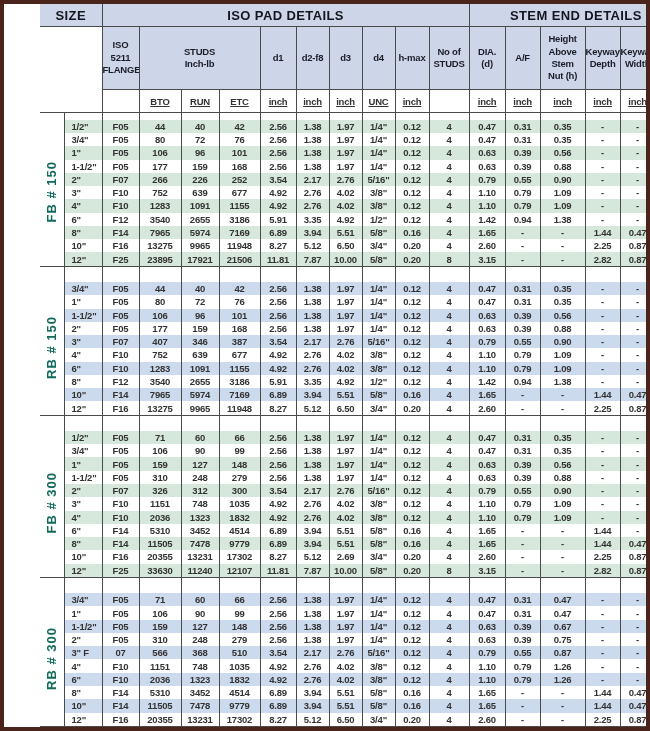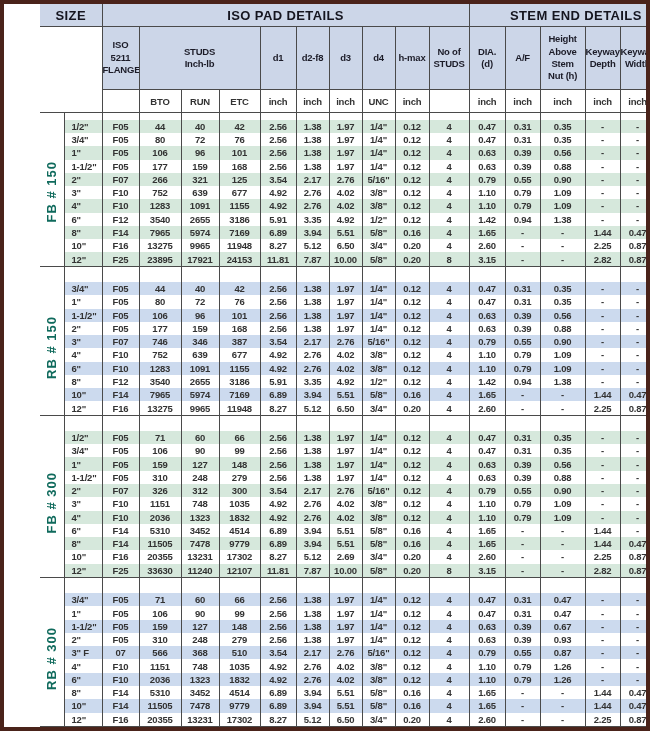--- a/index.html
+++ b/index.html
@@ -28,21 +28,21 @@
     height:22px;border-bottom:1px solid var(--grid);color:#15151f;
   }
   tr.h2 th{
     background:var(--headerbg);font-size:9.5px;font-weight:bold;line-height:1.3;
     white-space:pre-line;height:62px;border-bottom:1px solid var(--grid);
     letter-spacing:-0.2px;color:#1c1c28;
   }
   td.size-merged{background:#ffffff;border-bottom:1px solid var(--grid);}
   tr.h3 td{
     background:#ffffff;font-size:9.5px;font-weight:bold;height:22px;
-    border-bottom:1px solid var(--grid);letter-spacing:-0.2px;
+    border-bottom:1px solid var(--grid);letter-spacing:-0.2px;text-decoration:underline;
   }
   
   tbody.block{border-bottom:1px solid var(--grid);}
   tbody.block td{
     font-size:9.5px;font-weight:bold;letter-spacing:-0.2px;white-space:nowrap;
   }
   tbody.block td.size{text-align:left;padding-left:7px;}
   tbody.block td.blocklabel{background:#ffffff !important;}
   td.blocklabel span{
     display:inline-block;writing-mode:vertical-rl;transform:rotate(180deg);
@@ -226,22 +226,22 @@
           <td>0.39</td>
           <td>0.88</td>
           <td>-</td>
           <td>-</td>
           <td>-</td>
         </tr>
         <tr style="background: rgb(214, 232, 220);">
           <td class="size">2"</td>
           <td>F07</td>
           <td>266</td>
-          <td>321</td>
-          <td>125</td>
+          <td>226</td>
+          <td>252</td>
           <td>3.54</td>
           <td>2.17</td>
           <td>2.76</td>
           <td>5/16"</td>
           <td>0.12</td>
           <td>4</td>
           <td>0.79</td>
           <td>0.55</td>
           <td>0.90</td>
           <td>-</td>
@@ -341,21 +341,21 @@
           <td>-</td>
           <td>2.25</td>
           <td>0.87</td>
           <td>2.36</td>
         </tr>
         <tr style="background: rgb(214, 232, 220);">
           <td class="size">12"</td>
           <td>F25</td>
           <td>23895</td>
           <td>17921</td>
-          <td>24153</td>
+          <td>21506</td>
           <td>11.81</td>
           <td>7.87</td>
           <td>10.00</td>
           <td>5/8"</td>
           <td>0.20</td>
           <td>8</td>
           <td>3.15</td>
           <td>-</td>
           <td>-</td>
           <td>2.82</td>
@@ -459,21 +459,21 @@
           <td>0.63</td>
           <td>0.39</td>
           <td>0.88</td>
           <td>-</td>
           <td>-</td>
           <td>-</td>
         </tr>
         <tr style="background: rgb(204, 218, 238);">
           <td class="size">3"</td>
           <td>F07</td>
-          <td>746</td>
+          <td>407</td>
           <td>346</td>
           <td>387</td>
           <td>3.54</td>
           <td>2.17</td>
           <td>2.76</td>
           <td>5/16"</td>
           <td>0.12</td>
           <td>4</td>
           <td>0.79</td>
           <td>0.55</td>
@@ -900,21 +900,21 @@
           <td>248</td>
           <td>279</td>
           <td>2.56</td>
           <td>1.38</td>
           <td>1.97</td>
           <td>1/4"</td>
           <td>0.12</td>
           <td>4</td>
           <td>0.63</td>
           <td>0.39</td>
-          <td>0.93</td>
+          <td>0.75</td>
           <td>-</td>
           <td>-</td>
           <td>-</td>
         </tr>
         <tr style="background: rgb(204, 218, 238);">
           <td class="size">3" F</td>
           <td>07</td>
           <td>566</td>
           <td>368</td>
           <td>510</td>

